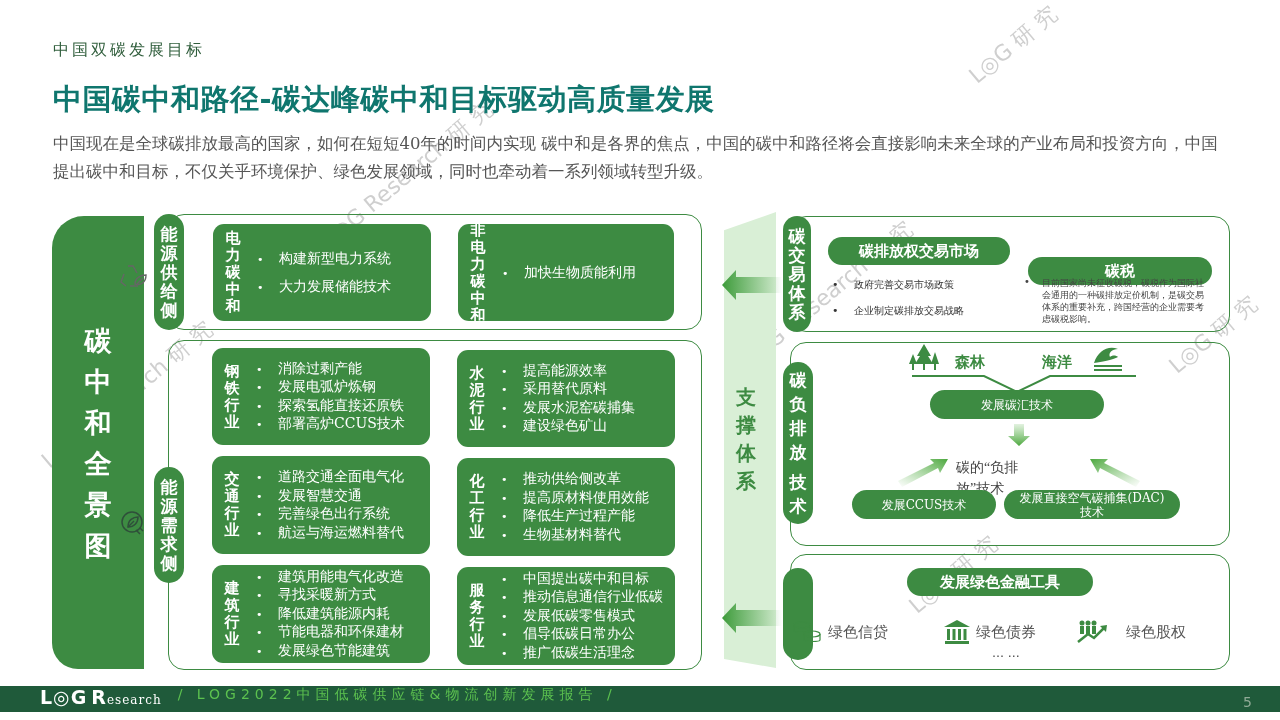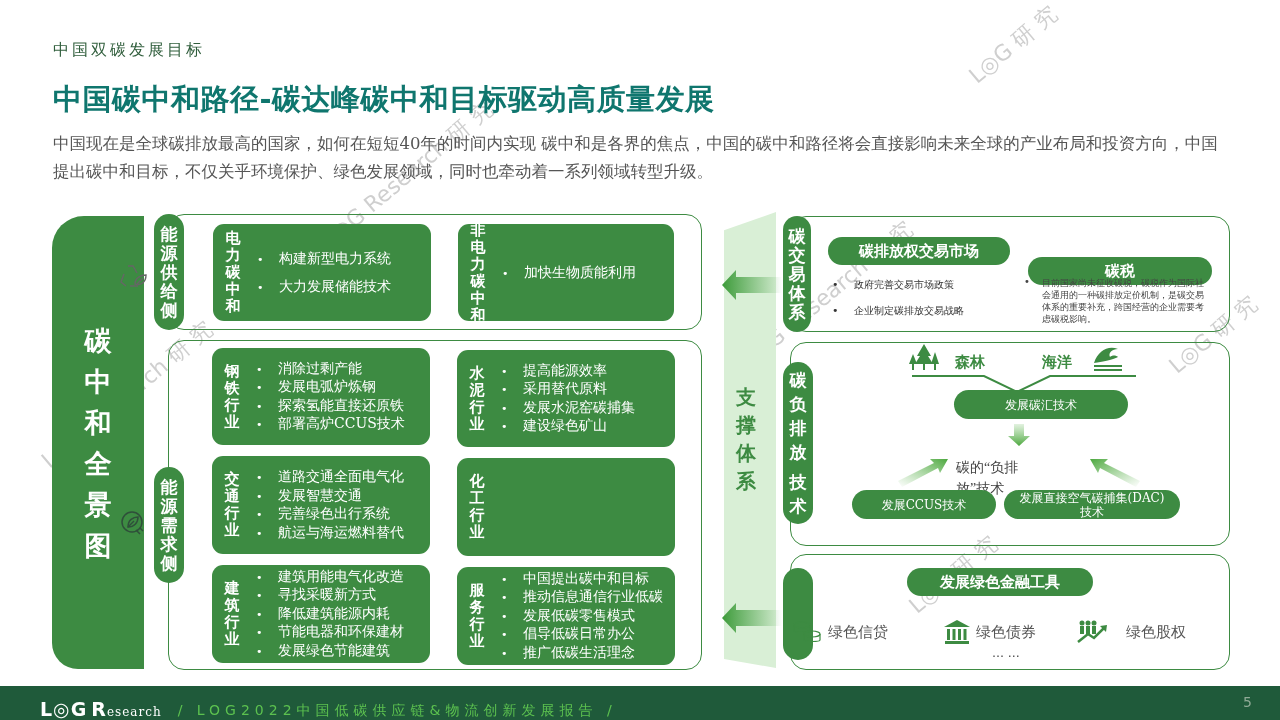--- a/index.html
+++ b/index.html
@@ -42,21 +42,21 @@
   .hpill { border-radius: 15px; display: flex; align-items: center; justify-content: center; font-weight: bold; color: #fff; font-size: 15px; }
   .rbullet { font-size: 10px; color: #333; font-family: "DejaVu Serif", serif; line-height: 26px; white-space: nowrap; }
   .rbullet::before { content: "•"; display: inline-block; width: 22px; font-family: "DejaVu Sans", sans-serif; font-size: 11px; }
   .tax-note { font-size: 9px; line-height: 12px; color: #444; font-family: "DejaVu Serif", serif; }
 
   .tech-pill { border-radius: 17px; display: flex; align-items: center; justify-content: center; text-align: center; font-size: 12px; line-height: 14px; color: #fff; font-family: "DejaVu Serif", serif; }
 
   .fin-item { display: flex; align-items: center; font-size: 15px; color: #555; font-family: "DejaVu Serif", serif; }
   .fin-item svg { margin-right: 6px; }
 
-  .footer { left: 0; top: 686px; width: 1280px; height: 34px; background: #1f5a3a; display: flex; align-items: flex-end; padding-left: 40px; }
+  .footer { left: 0; top: 686px; width: 1280px; height: 26px; background: #1f5a3a; display: flex; align-items: flex-start; padding-left: 40px; }
   .footer .logo { color: #fff; font-weight: bold; font-size: 19px; letter-spacing: 1px; display: flex; align-items: baseline; }
   .footer .logo small { font-size: 12px; font-weight: normal; font-family: "DejaVu Serif", serif; }
   .footer .report { color: #5cc14f; font-size: 14px; letter-spacing: 5px; margin-left: 16px; }
   .footer .page { position: absolute; right: 28px; top: 8px; color: #8faa96; font-size: 14px; }
 </style>
 </head>
 <body>
 
 <div class="abs wm" style="left:960px;top:30px;">L◎G 研 究</div>
 <div class="abs wm" style="left:300px;top:160px;">L◎G Research 研 究</div>
@@ -182,20 +182,26 @@
     <li>航运与海运燃料替代</li>
   </ul>
 </div>
 <div class="abs card green" style="left:457px;top:458px;width:218px;height:98px;">
   <div class="vlabel">
       <span>化</span>
       <span>工</span>
       <span>行</span>
       <span>业</span>
     </div>
+  <ul>
+    <li>推动供给侧改革</li>
+    <li>提高原材料使用效能</li>
+    <li>降低生产过程产能</li>
+    <li>生物基材料替代</li>
+  </ul>
 </div>
 <div class="abs card green" style="left:212px;top:565px;width:218px;height:98px;">
   <div class="vlabel">
       <span>建</span>
       <span>筑</span>
       <span>行</span>
       <span>业</span>
     </div>
   <ul>
     <li>建筑用能电气化改造</li>
@@ -294,21 +300,21 @@
       <path d="M2 18 C6 6 16 0 26 4 C20 4 16 8 18 12 C20 10 24 10 26 12 C22 14 16 16 2 18 Z"></path>
       <rect x="2" y="20" width="28" height="2"></rect>
       <rect x="2" y="24" width="28" height="2"></rect>
     </svg>
 </div>
 <div class="abs" style="left:912px;top:374px;">
   <svg width="224" height="20" viewBox="0 0 224 20" fill="none" stroke="#3d8b42" stroke-width="2">
       <path d="M0 2 L72 2 L105 18 L138 2 L224 2"></path>
     </svg>
 </div>
-<div class="abs tech-pill green" style="left:954px;top:390px;width:174px;height:29px;">发展碳汇技术</div>
+<div class="abs tech-pill green" style="left:930px;top:390px;width:174px;height:29px;">发展碳汇技术</div>
 <div class="abs" style="left:1008px;top:424px;">
   <svg width="22" height="22" viewBox="0 0 22 22">
       <defs>
         <linearGradient id="gd" x1="0" y1="0" x2="0" y2="1">
           <stop offset="0" stop-color="#6dbb5f" stop-opacity="0.2"></stop>
           <stop offset="1" stop-color="#4da83f"></stop>
         </linearGradient>
       </defs>
       <polygon points="6,0 16,0 16,12 22,12 11,22 0,12 6,12" fill="url(#gd)"></polygon>
     </svg>

